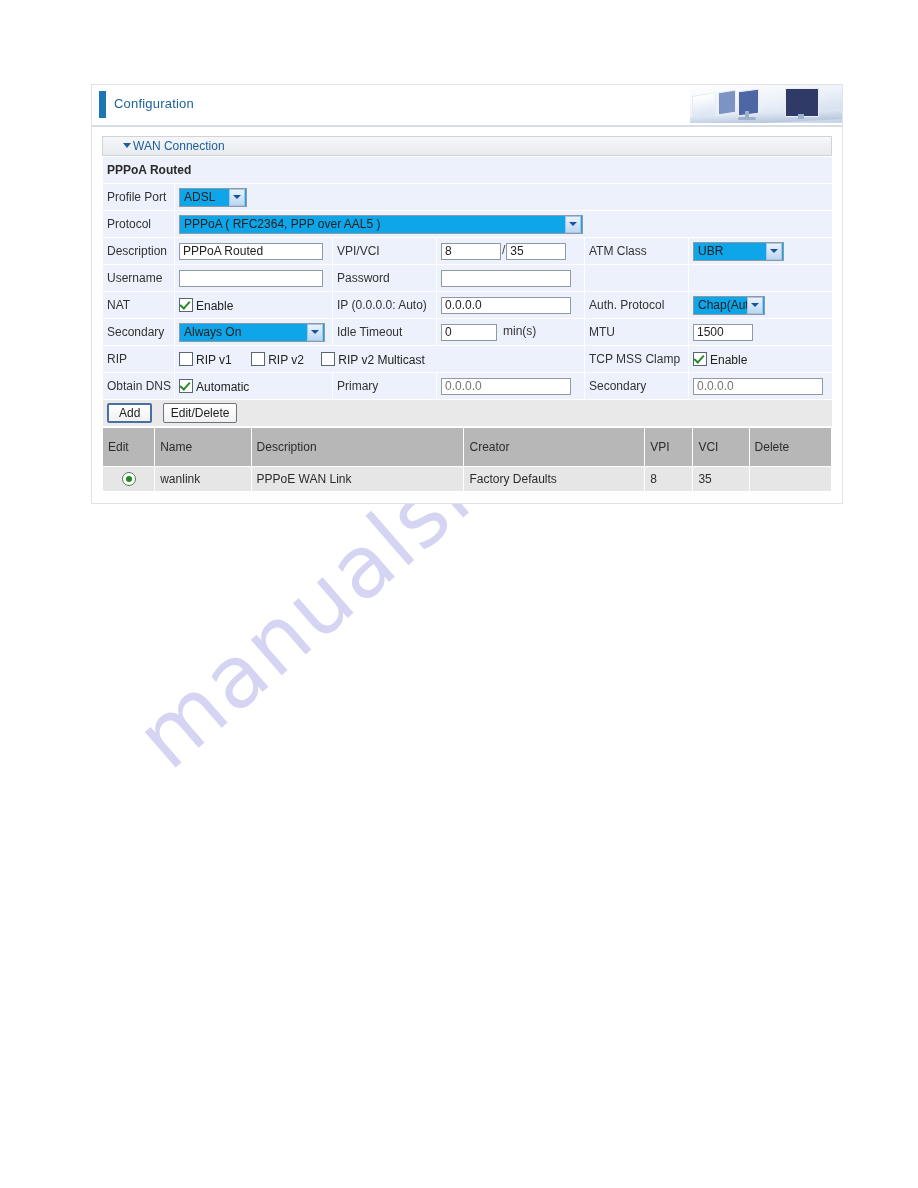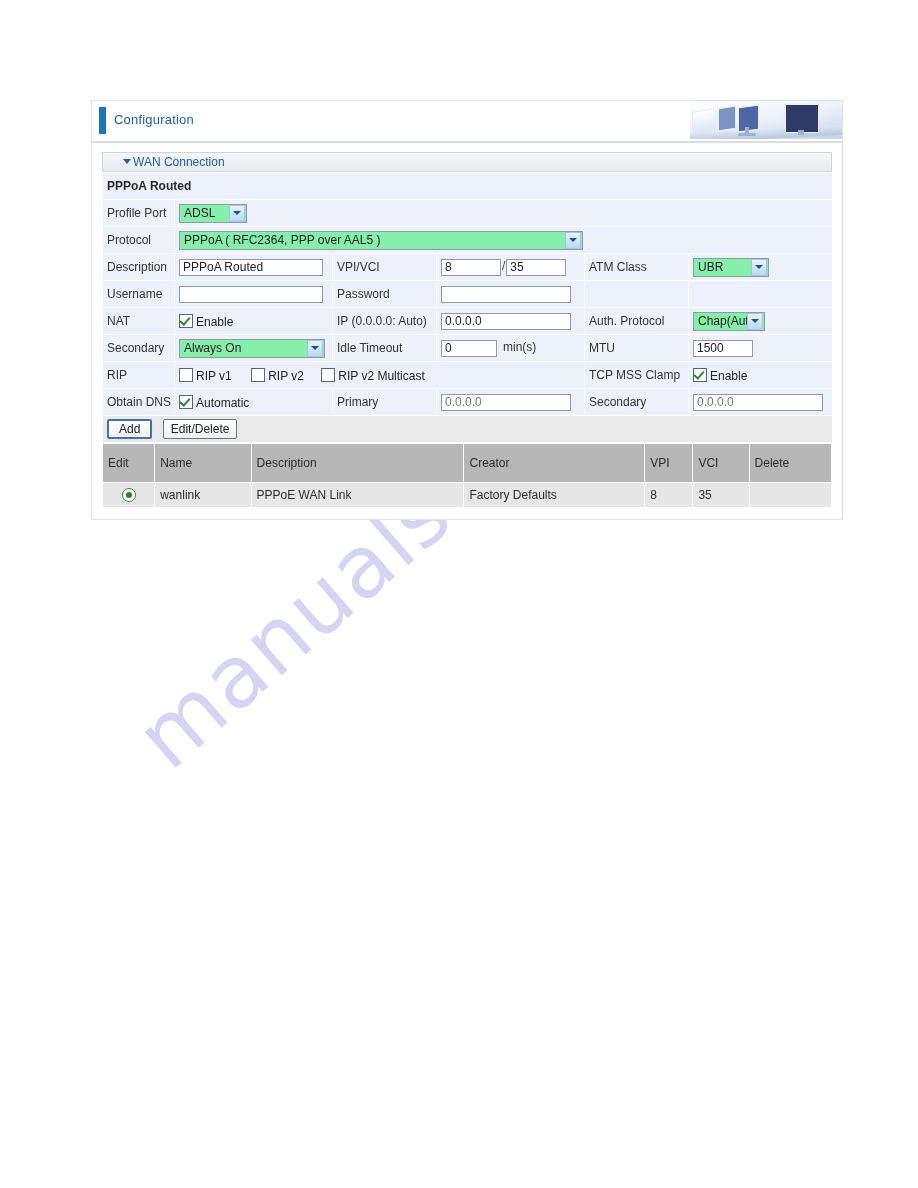--- a/index.html
+++ b/index.html
@@ -39,21 +39,21 @@
     opacity: .85;
     white-space: nowrap;
     transform: rotate(-41deg);
     transform-origin: 0 50%;
   }
 
   
   #page-frame {
     position: absolute;
     left: 91px;
-    top: 100px;
+    top: 84px;
     width: 752px;
     height: 420px;
     border: 1px solid #e2e2e2;
     border-top: none;
     background: #ffffff;
     box-sizing: border-box;
     z-index: 10;
   }
 
   
@@ -187,21 +187,21 @@
     box-sizing: border-box;
     vertical-align: middle;
   }
   input.txt.ghost { color: #b9b9b9; }
 
   
   .sel {
     display: inline-flex;
     align-items: center;
     border: 1px solid #8e9aa6;
-    background: #86efac;
+    background: #0ea5e9;
     height: 19px;
     box-sizing: border-box;
     vertical-align: middle;
     font-size: 12px;
     color: #222;
     overflow: hidden;
   }
   .sel .sel-val {
     padding: 0 4px;
     flex: 1 1 auto;
@@ -385,21 +385,21 @@
         <td class="lbl">Description</td>
         <td class="fieldcell">
           <input class="txt" style="width: 144px;" type="text" value="PPPoA Routed">
         </td>
         <td class="lbl">VPI/VCI</td>
         <td class="fieldcell" colspan="2">
           <input class="txt" style="width: 60px;" type="text" value="8"><span class="slash">/</span><input class="txt" style="width: 60px;" type="text" value="35">
         </td>
         <td class="lbl">ATM Class</td>
         <td class="fieldcell">
-          <span class="sel" style="width:76px">
+          <span class="sel" style="width:91px">
             <span class="sel-val">UBR</span>
             <span class="sel-arrow"></span>
           </span>
         </td>
       </tr>
 
       <tr>
         <td class="lbl">Username</td>
         <td class="fieldcell">
           <input class="txt" style="width: 144px;" type="text" value="">

